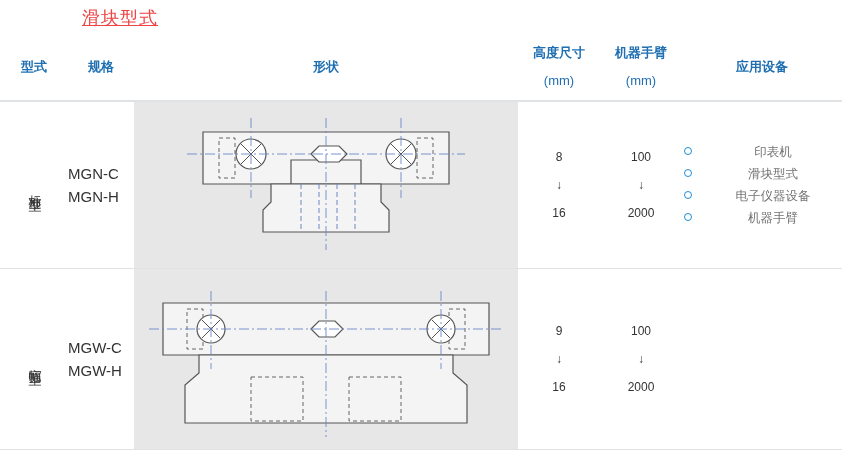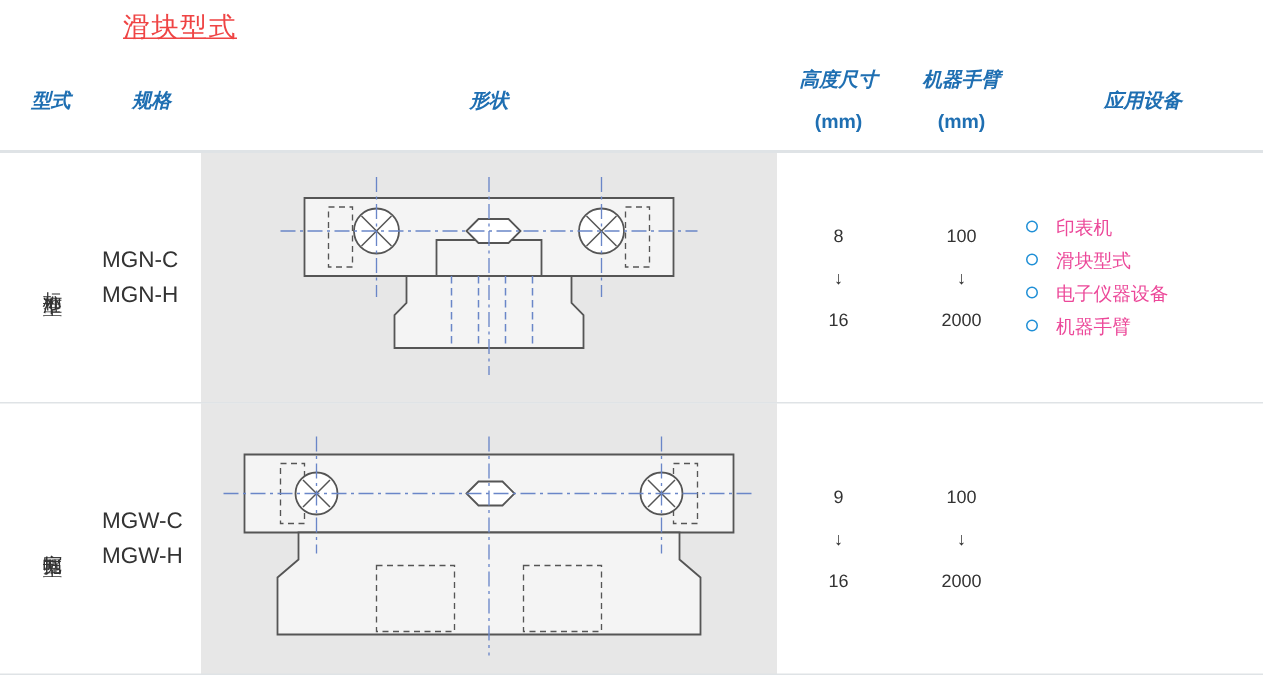--- a/index.html
+++ b/index.html
@@ -47,26 +47,25 @@
     font-weight: bold;
     text-align: center;
     height: 66px;
     vertical-align: top;
     padding-top: 12px;
     border-bottom: 2px solid #dfe3e6;
   }
   .th-inner {
     display: block;
     line-height: 28px;
-    font-style: italic;
   }
   .th-unit {
     display: block;
     line-height: 28px;
-    font-weight: bold;
+    font-weight: normal;
   }
   .c-type   { width: 68px;  padding-left: 14px; }
   .c-size   { width: 66px; }
   .c-shape  { width: 384px; }
   .c-height { width: 82px;  text-align: center !important; }
   .c-length { width: 82px;  text-align: center !important; }
   .c-app    { width: 160px; }
 
   thead th.c-height .th-inner,
   thead th.c-length .th-inner,
@@ -114,22 +113,23 @@
     text-align: center;
     font-size: 12px;
     color: #333;
     line-height: 2.35;
   }
   .num-stack { display: block; }
   .num-arrow { display: block; font-size: 12px; color: #333; }
 
   .cell-app {
     font-size: 12.5px;
-    color: #ec4899;
+    color: #737373;
     padding-left: 6px;
+    text-align: center;
   }
   .app-list {
     list-style: none;
     margin: 0;
     padding: 0;
   }
   .app-list li {
     position: relative;
     padding-left: 22px;
     line-height: 22px;

